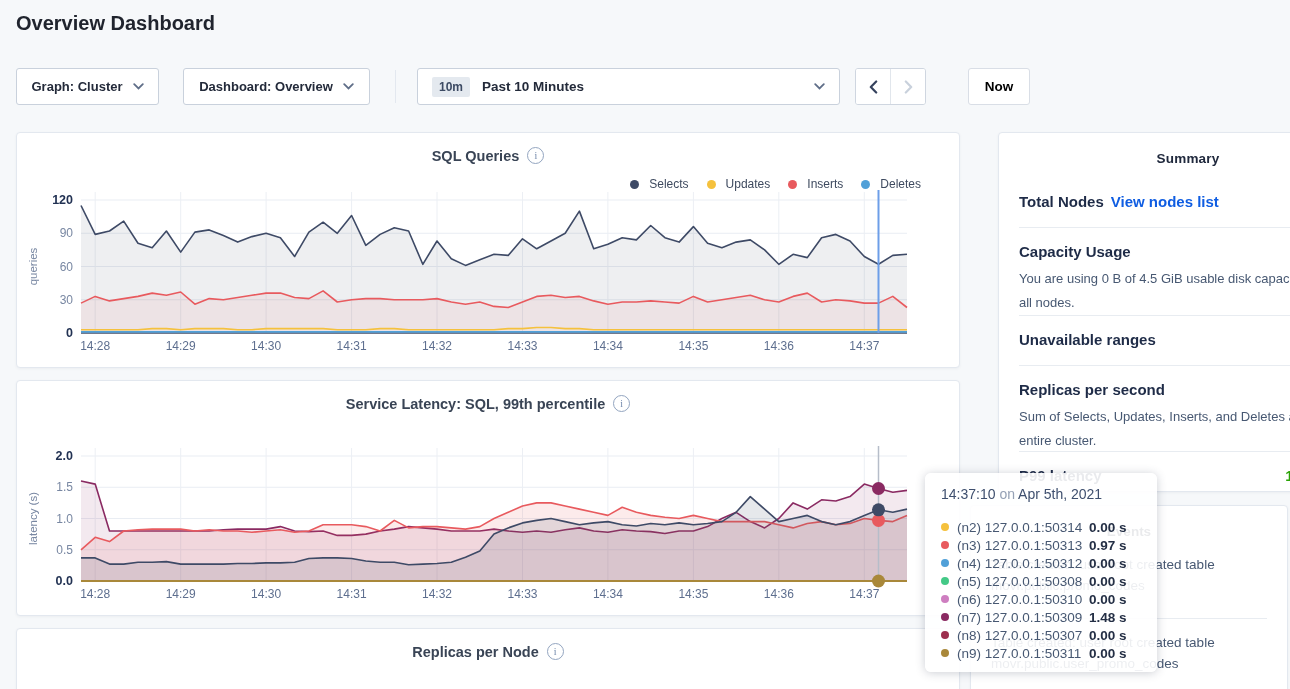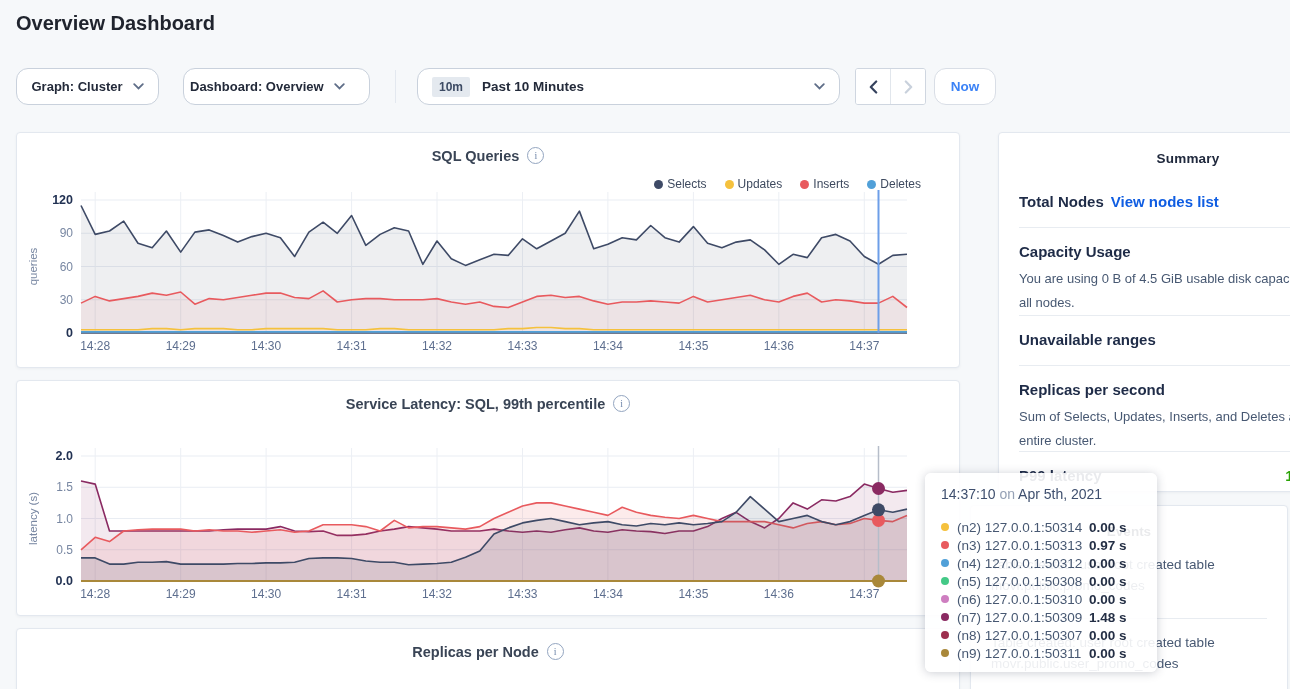--- a/index.html
+++ b/index.html
@@ -2,55 +2,55 @@
 <html><head>
 <meta charset="utf-8">
 <style>
   html,body{margin:0;padding:0}
   .page{position:relative;width:1290px;height:689px;background:#f6f8fa;overflow:hidden;
         font-family:"Liberation Sans",sans-serif;color:#242b3a}
   .page-title{position:absolute;left:16px;top:12px;margin:0;font-size:20px;font-weight:700;color:#20242e}
 
   
   .ctl{position:absolute;top:68px;height:37px;box-sizing:border-box;background:#fff;
-       border:1px solid #c9d1dc;border-radius:12px;display:flex;align-items:center;
+       border:1px solid #c9d1dc;border-radius:3px;display:flex;align-items:center;
        font-size:13px;font-weight:700;color:#232a3a;cursor:pointer}
   .btn-graph{left:16px;width:143px;justify-content:center;gap:10px}
-  .btn-dash{left:183px;width:187px;justify-content:flex-start;gap:10px}
+  .btn-dash{left:183px;width:187px;justify-content:center;gap:10px}
   .vdiv{position:absolute;left:395px;top:70px;width:1px;height:33px;background:#e3e8ef}
   .time-sel{left:417px;width:423px;padding:0 14px;gap:12px}
   .time-badge{background:#e4e9ef;color:#3c4a63;font-size:12px;font-weight:700;
               border-radius:2px;padding:3px 7px}
   .time-label{font-size:13.5px}
   .time-chev{margin-left:auto}
   .pager{position:absolute;left:855px;top:68px;height:37px;box-sizing:border-box;display:flex;
          border:1px solid #cfd6e0;border-radius:3px;background:#fff;overflow:hidden}
   .pager button{width:34px;border:none;background:#fff;display:flex;align-items:center;
                 justify-content:center;cursor:pointer;padding:0}
   .pager .sep{width:1px;background:#e1e6ec}
-  .btn-now{left:934px;width:62px;justify-content:center;color:#3b82f6;font-size:13.5px;
+  .btn-now{left:968px;width:62px;justify-content:center;color:#000000;font-size:13.5px;
            border-color:#d9dee6;cursor:default}
 
   
   .card{position:absolute;background:#fff;border:1px solid #e3e8ef;border-radius:4px;
         box-shadow:0 1px 3px rgba(40,50,70,.05);box-sizing:border-box}
   .card-sql{left:16px;top:132px;width:944px;height:236px}
   .card-lat{left:16px;top:380px;width:944px;height:236px}
   .card-rep{left:16px;top:628px;width:944px;height:140px}
   .card-sum{left:998px;top:132px;width:380px;height:360px}
   .card-evt{left:970px;top:505px;width:318px;height:230px}
 
   .chart-title-row{position:absolute;top:14px;left:0;right:0;display:flex;
                    justify-content:center;align-items:center;gap:8px}
   .chart-title{font-size:14.5px;font-weight:700;color:#394455}
   .info{display:inline-flex;width:15px;height:15px;border:1.4px solid #93a5c0;border-radius:50%;
         align-items:center;justify-content:center;font-size:10px;color:#7288ab;
         font-family:"Liberation Serif",serif;cursor:pointer}
   .legend{position:absolute;top:44px;right:38px;display:flex;gap:18px;align-items:center}
-  .litem{display:flex;align-items:center;gap:4px;font-size:12px;color:#3e4a5f;cursor:pointer}
+  .litem{display:flex;align-items:center;gap:10px;font-size:12px;color:#3e4a5f;cursor:pointer}
   .ldot{width:9px;height:9px;border-radius:50%;display:inline-block}
   svg.plot{position:absolute;left:0;top:0;width:944px;height:236px}
   svg text{font-family:"Liberation Sans",sans-serif}
   svg .xt{font-size:12px;fill:#5e6f8f}
   svg .yt{font-size:12px;fill:#7887a2}
   svg .ytb{font-size:12.5px;font-weight:bold;fill:#223253}
   svg .yl{font-size:11.5px;fill:#7887a2}
 
   
   .s-head{position:absolute;top:18px;left:0;right:0;text-align:center;font-size:13.5px;

